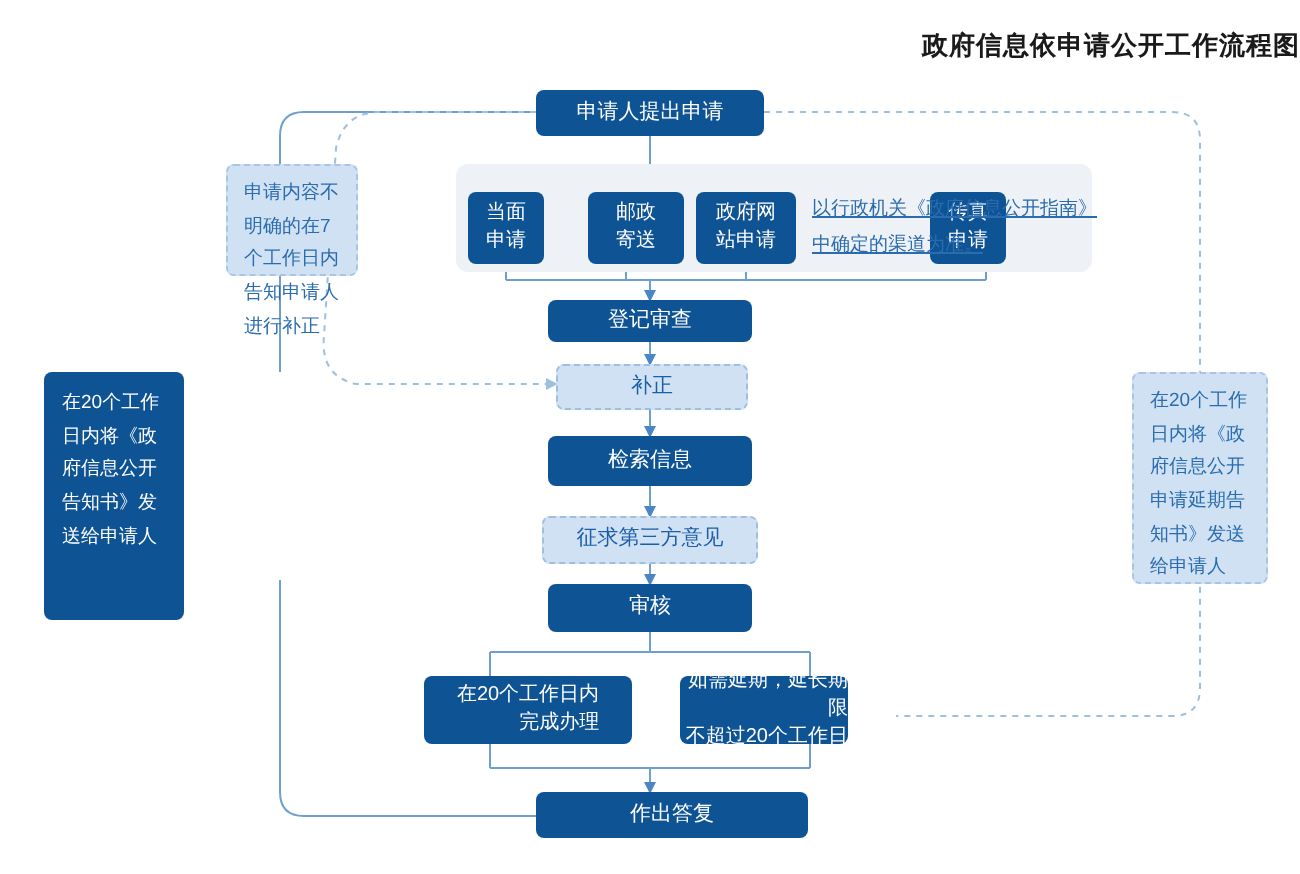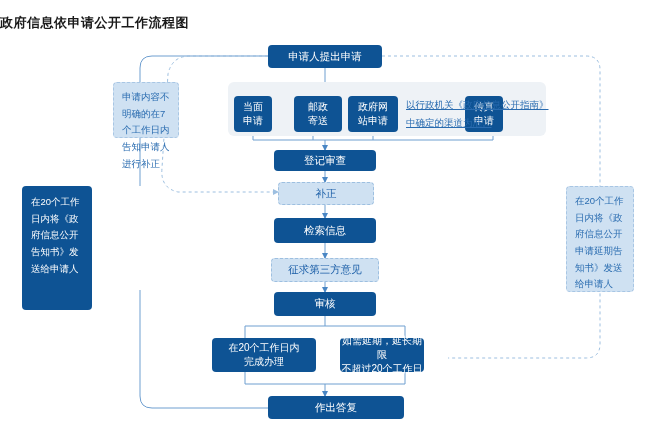--- a/index.html
+++ b/index.html
@@ -22,21 +22,21 @@
     left: 0; top: 0;
     width: 650px;
     height: 437px;
     pointer-events: none;
   }
   .title {
     position: absolute;
     left: 0;
     top: 14px;
     width: 650px;
-    text-align: left;
+    text-align: right;
     font-size: 13px;
     font-weight: bold;
     color: #1a1a1a;
     letter-spacing: 0.5px;
   }
   .node {
     position: absolute;
     box-sizing: border-box;
     display: flex;
     align-items: center;
@@ -89,20 +89,21 @@
     font-size: 9.5px;
     color: #2a6cb0;
     line-height: 1.85;
     text-align: left;
     white-space: pre-line;
     text-decoration: underline;
   }
   .node.small {
     font-size: 10px;
     line-height: 1.4;
+    text-align: right;
   }
 </style>
 </head>
 <body>
 
 <div id="canvas">
 
   <div class="title">政府信息依申请公开工作流程图</div>
 
   <svg id="wires" viewBox="0 0 650 437">

